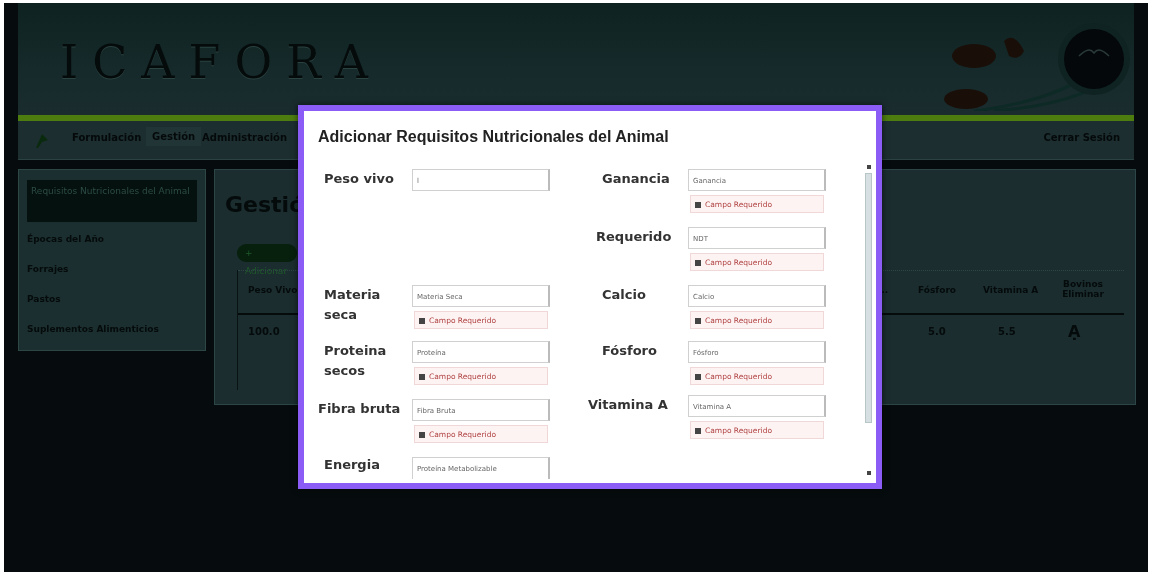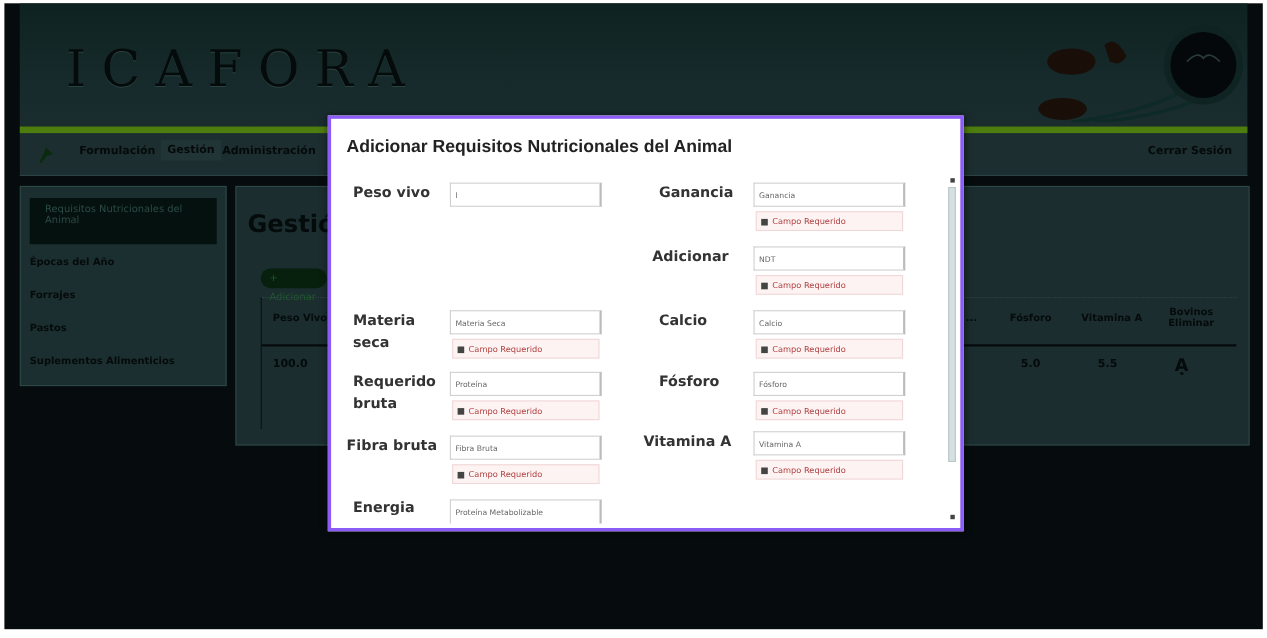--- a/index.html
+++ b/index.html
@@ -10,33 +10,33 @@
   .logo{position:absolute;left:42px;top:32px;font-family:"DejaVu Serif",serif;font-size:46px;letter-spacing:14px;color:#050b0b;text-shadow:0 1px 0 #2a4240;}
   .deco{position:absolute;right:0;top:8px;width:220px;height:100px;}
   .navbar{position:absolute;left:14px;top:112px;width:1116px;height:38px;background:#1c2e30;border-top:6px solid #4d7c0f;border-bottom:1px solid #2b4243;}
   .nav-icon{position:absolute;left:14px;top:9px;width:20px;height:20px;}
   .nav-item{position:absolute;top:11px;font-size:10px;font-weight:bold;color:#05090a;}
   .nav-item.active{background:#223536;padding:4px 6px;top:6px;}
   .logout{position:absolute;right:14px;top:11px;font-size:10px;font-weight:bold;color:#05090a;}
   
   .sidebar{position:absolute;left:14px;top:166px;width:186px;height:180px;background:#1c2f30;border:1px solid #2d4747;}
   .side-item{position:absolute;left:8px;width:170px;font-size:9px;font-weight:bold;color:#050a0a;}
-  .side-item.active{background:#04110e;color:#2d4b45;padding:6px 14px;box-sizing:border-box;height:42px;top:10px;font-weight:normal;}
+  .side-item.active{background:#04110e;color:#2d4b45;padding:6px 4px;box-sizing:border-box;height:42px;top:10px;font-weight:normal;}
   
   .main{position:absolute;left:210px;top:166px;width:920px;height:234px;background:#1b2d2f;border:1px solid #2c4546;}
   .main-title{position:absolute;left:10px;top:22px;font-size:22px;font-weight:bold;color:#050a0b;}
   .add-btn{position:absolute;left:22px;top:74px;width:60px;height:18px;background:#06200d;border-radius:9px;font-size:9px;color:#1f5a2a;padding-left:8px;line-height:18px;box-sizing:border-box;}
   .table{position:absolute;left:22px;top:100px;width:886px;height:120px;border-left:1px solid #0a1313;}
   .th-row{position:absolute;left:0;top:0;width:100%;height:42px;border-bottom:2px solid #050a0a;border-top:1px dotted #2d4545;}
   .th{position:absolute;top:14px;font-size:9px;font-weight:bold;color:#050a0b;text-align:center;}
   .td{position:absolute;top:56px;font-size:10px;font-weight:bold;color:#050a0b;}
   .td-icon{position:absolute;top:52px;font-size:16px;font-weight:bold;color:#050a0b;}
   .footer-text{position:absolute;left:480px;top:472px;font-size:8px;color:#0e2a1c;letter-spacing:1px;}
   
-  .modal{position:absolute;left:294px;top:102px;width:572px;height:372px;background:#fff;border:3px solid #8b5cf6;box-shadow:0 0 6px rgba(0,0,0,.6);overflow:hidden;}
+  .modal{position:absolute;left:294px;top:102px;width:572px;height:372px;background:#fff;border:6px solid #8b5cf6;box-shadow:0 0 6px rgba(0,0,0,.6);overflow:hidden;}
   .modal-title{position:absolute;left:14px;top:17px;font-family:"Liberation Sans",sans-serif;font-size:16px;font-weight:bold;color:#222;}
   .modal-body{position:absolute;left:0;top:50px;width:556px;height:322px;}
   .field{position:absolute;}
   .flabel{position:absolute;left:0;top:0;font-size:13px;font-weight:bold;color:#333;line-height:20px;}
   .finput{position:absolute;top:0;height:22px;width:138px;border:1px solid #d0d0d0;border-right:2px solid #bbb;background:#fff;font-size:7px;color:#666;line-height:22px;padding-left:4px;box-sizing:border-box;}
   .fselect{color:#3a9a6a;}
   .fselect .arrow{position:absolute;right:2px;top:2px;width:12px;height:16px;border-left:1px solid #ccc;font-size:7px;color:#888;text-align:center;line-height:16px;}
   .ferror{position:absolute;height:18px;width:134px;background:#fdf3f3;border:1px solid #f1d8d8;font-size:7.5px;color:#b04040;padding:3px 4px;box-sizing:border-box;line-height:11px;}
   .ferror.tall{height:32px;}
   .err-icon{display:inline-block;width:6px;height:6px;background:#444;margin-right:4px;vertical-align:middle;}
@@ -118,21 +118,21 @@
       <div class="field" style="left:20px;top:70px;width:250px;height:50px">
       </div>
 
       <div class="field" style="left:20px;top:124px;width:250px;height:50px">
         <div class="flabel" style="width:70px">Materia seca</div>
         <div class="finput" style="left:88px">Materia Seca</div>
         <div class="ferror" style="left:90px;top:26px"><span class="err-icon"></span><span>Campo Requerido</span></div>
       </div>
 
       <div class="field" style="left:20px;top:180px;width:250px;height:50px">
-        <div class="flabel" style="width:70px">Requerido bruta</div>
+        <div class="flabel" style="width:70px">Proteina secos</div>
         <div class="finput" style="left:88px">Proteína</div>
         <div class="ferror" style="left:90px;top:26px"><span class="err-icon"></span><span>Campo Requerido</span></div>
       </div>
 
       <div class="field" style="left:14px;top:238px;width:256px;height:50px">
         <div class="flabel">Fibra bruta</div>
         <div class="finput" style="left:94px">Fibra Bruta</div>
         <div class="ferror" style="left:96px;top:26px"><span class="err-icon"></span><span>Campo Requerido</span></div>
       </div>
 
@@ -141,21 +141,21 @@
         <div class="finput" style="left:88px;top:2px;border-bottom:none">Proteína Metabolizable</div>
       </div>
 
       <div class="field" style="left:298px;top:8px;width:250px;height:50px">
         <div class="flabel">Ganancia</div>
         <div class="finput" style="left:86px">Ganancia</div>
         <div class="ferror" style="left:88px;top:26px"><span class="err-icon"></span><span>Campo Requerido</span></div>
       </div>
 
       <div class="field" style="left:292px;top:66px;width:256px;height:50px">
-        <div class="flabel">Adicionar</div>
+        <div class="flabel">Requerido</div>
         <div class="finput" style="left:92px">NDT</div>
         <div class="ferror" style="left:94px;top:26px"><span class="err-icon"></span><span>Campo Requerido</span></div>
       </div>
 
       <div class="field" style="left:298px;top:124px;width:250px;height:50px">
         <div class="flabel">Calcio</div>
         <div class="finput" style="left:86px">Calcio</div>
         <div class="ferror" style="left:88px;top:26px"><span class="err-icon"></span><span>Campo Requerido</span></div>
       </div>
 

